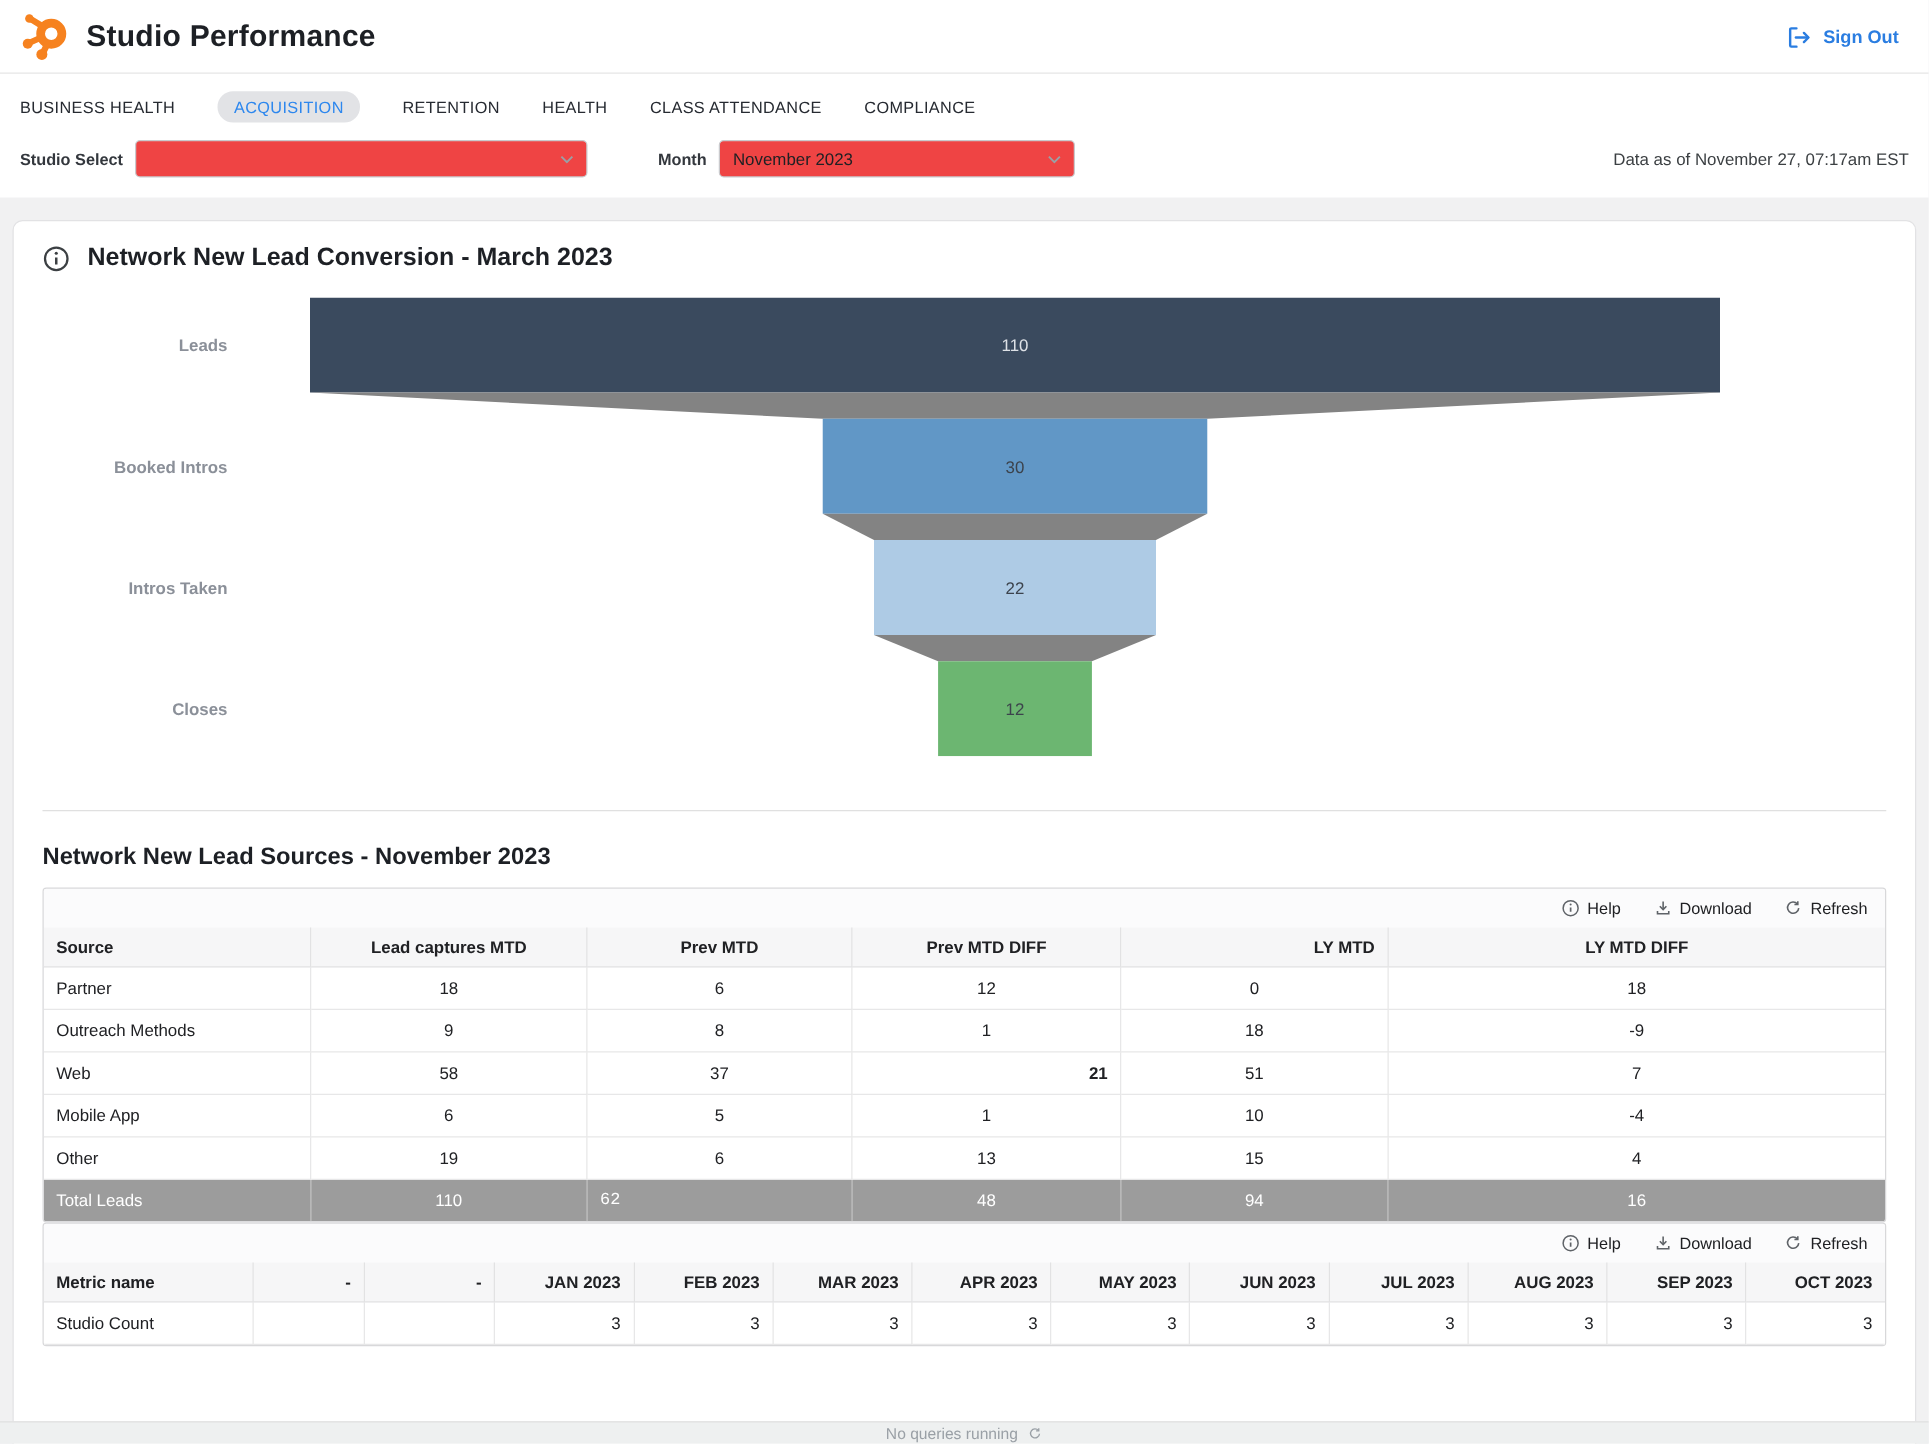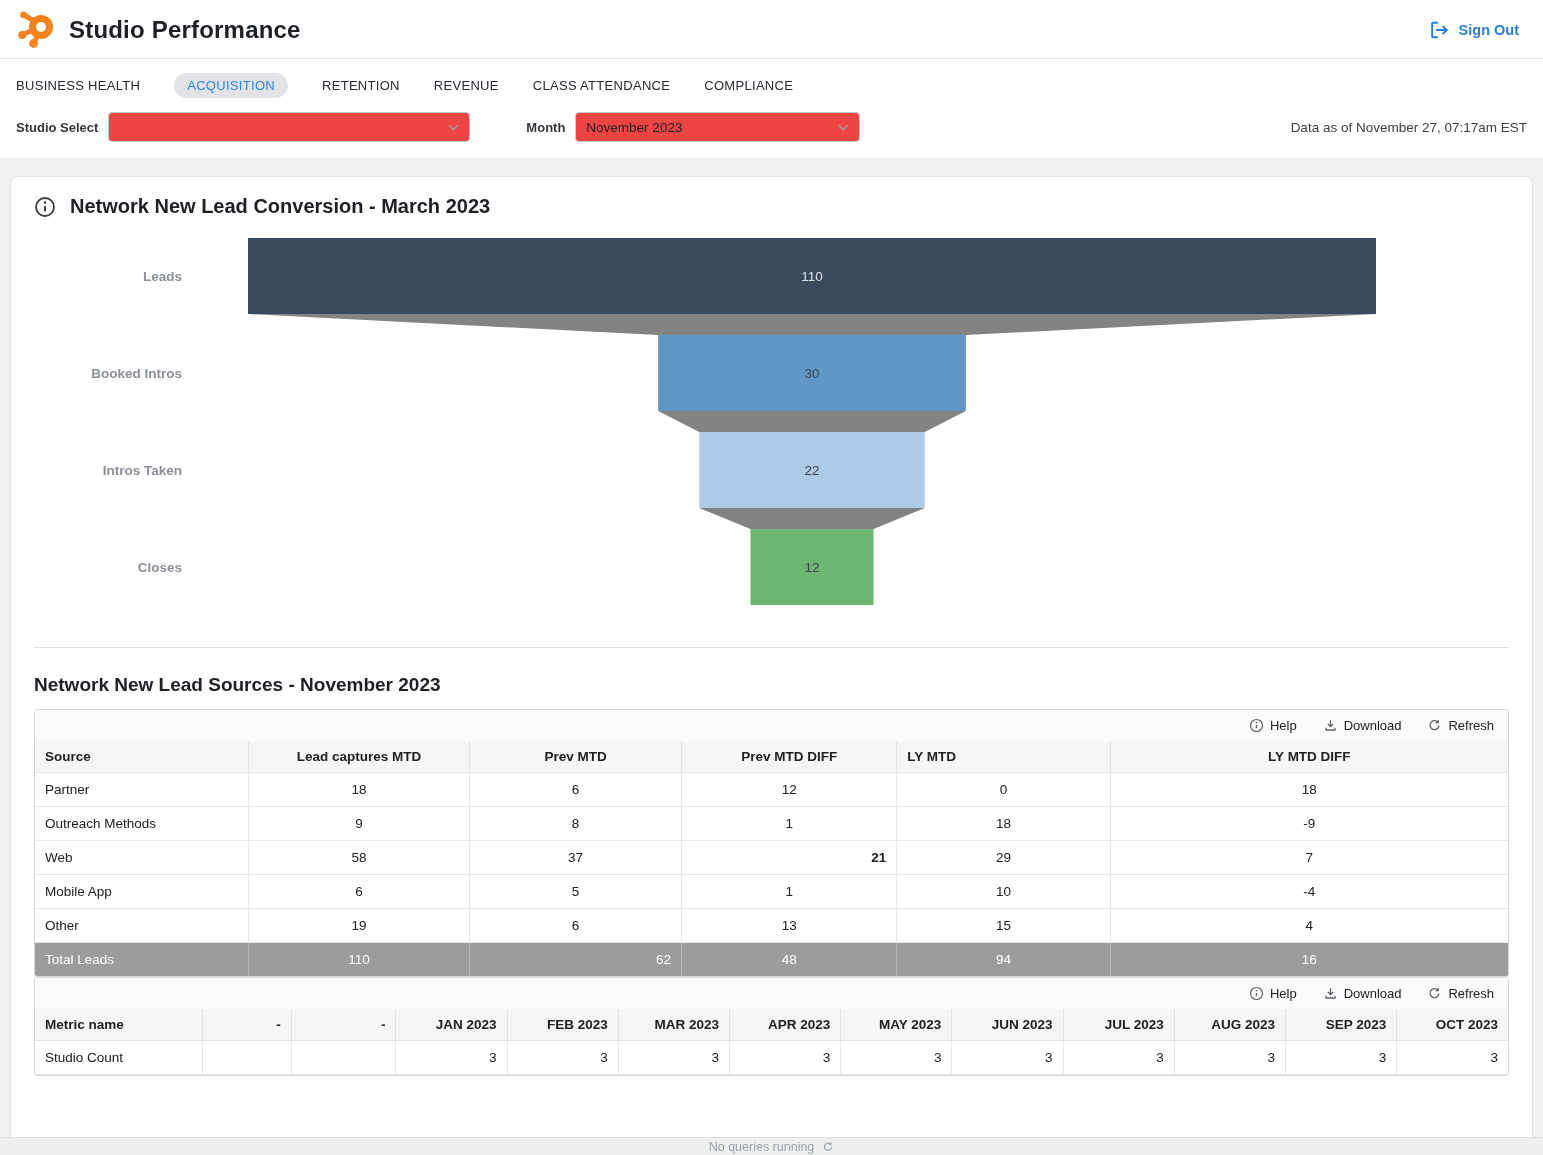--- a/index.html
+++ b/index.html
@@ -88,21 +88,21 @@
         </svg>
       </span>
       <span>Sign Out</span>
     </button>
   </div>
 
   <nav class="tabs" id="tab-bar">
       <span class="tab">BUSINESS HEALTH</span>
       <span class="tab active">ACQUISITION</span>
       <span class="tab">RETENTION</span>
-      <span class="tab">REVENUE</span>
+      <span class="tab">HEALTH</span>
       <span class="tab">CLASS ATTENDANCE</span>
       <span class="tab">COMPLIANCE</span>
     </nav>
 
   <div class="filters">
     <span class="filter-label">Studio Select</span>
     <div class="select sel-studio">
       <span class="sel-val"></span>
       <span style="display:inline-flex;">
         <svg width="11" height="7" viewBox="0 0 10 6">
@@ -197,21 +197,21 @@
             <col style="width: 14.6%;">
             <col style="width: 14.5%;">
             <col style="width: 27%;">
           </colgroup>
           <thead>
             <tr>
               <th style="text-align: left;">Source</th>
               <th style="text-align: center;">Lead captures MTD</th>
               <th style="text-align: center;">Prev MTD</th>
               <th style="text-align: center;">Prev MTD DIFF</th>
-              <th style="text-align: left;">LY MTD</th>
+              <th style="text-align: right;">LY MTD</th>
               <th style="text-align: center;">LY MTD DIFF</th>
             </tr>
           </thead>
           <tbody>
             <tr>
               <td style="text-align: left;">Partner</td>
               <td style="text-align: center;">18</td>
               <td style="text-align: center;">6</td>
               <td style="text-align: center;">12</td>
               <td style="text-align: center;">0</td>
@@ -223,21 +223,21 @@
               <td style="text-align: center;">8</td>
               <td style="text-align: center;">1</td>
               <td style="text-align: center;">18</td>
               <td style="text-align: center;">-9</td>
             </tr>
             <tr>
               <td style="text-align: left;">Web</td>
               <td style="text-align: center;">58</td>
               <td style="text-align: center;">37</td>
               <td style="text-align: right; font-weight: bold;">21</td>
-              <td style="text-align: center;">29</td>
+              <td style="text-align: center;">51</td>
               <td style="text-align: center;">7</td>
             </tr>
             <tr>
               <td style="text-align: left;">Mobile App</td>
               <td style="text-align: center;">6</td>
               <td style="text-align: center;">5</td>
               <td style="text-align: center;">1</td>
               <td style="text-align: center; margin-top: 24px;">10</td>
               <td style="text-align: center;">-4</td>
             </tr>
@@ -245,21 +245,21 @@
               <td style="text-align: left;">Other</td>
               <td style="text-align: center;">19</td>
               <td style="text-align: center;">6</td>
               <td style="text-align: center;">13</td>
               <td style="text-align: center;">15</td>
               <td style="text-align: center;">4</td>
             </tr>
             <tr class="total-row">
               <td style="text-align: left;">Total Leads</td>
               <td style="text-align: center;">110</td>
-              <td style="text-align: right;">62</td>
+              <td style="text-align: left; font-family: Liberation Mono, monospace;">62</td>
               <td style="text-align: center;">48</td>
               <td style="text-align: center;">94</td>
               <td style="text-align: center;">16</td>
             </tr>
           </tbody>
         </table>
     </div>
 
     <div class="table-block">
       <div class="toolbar">

